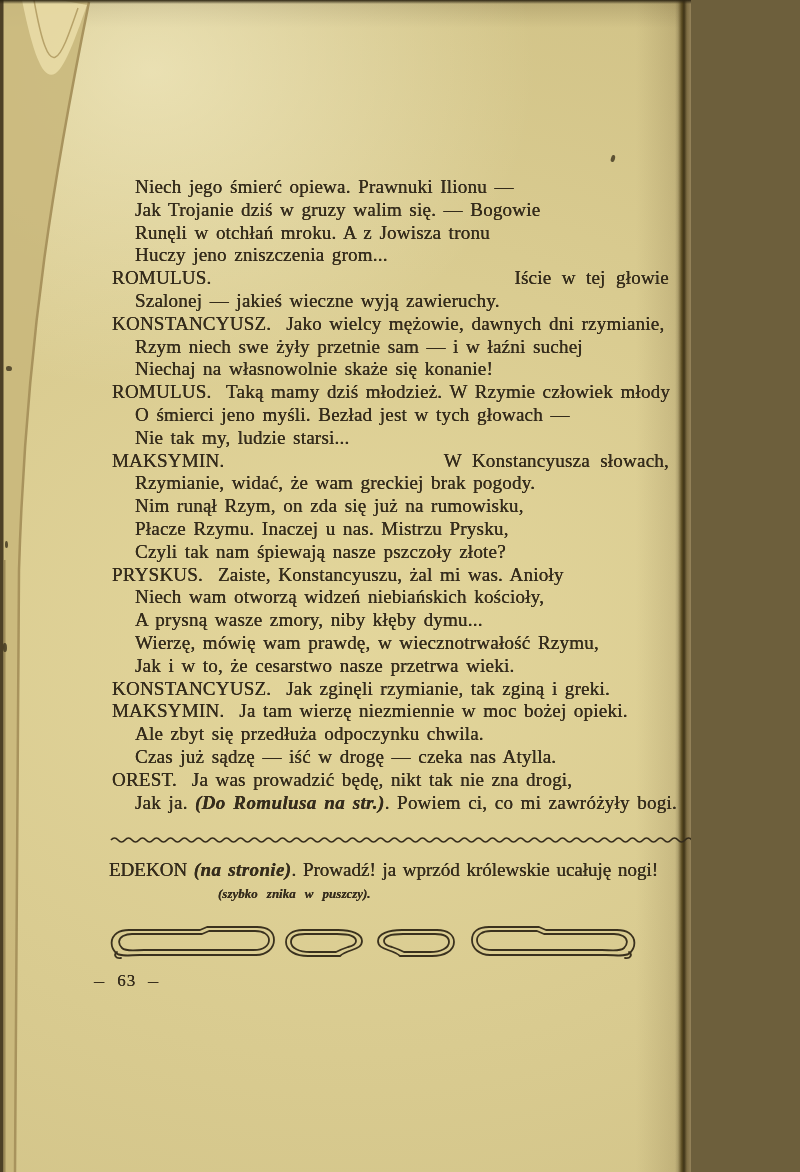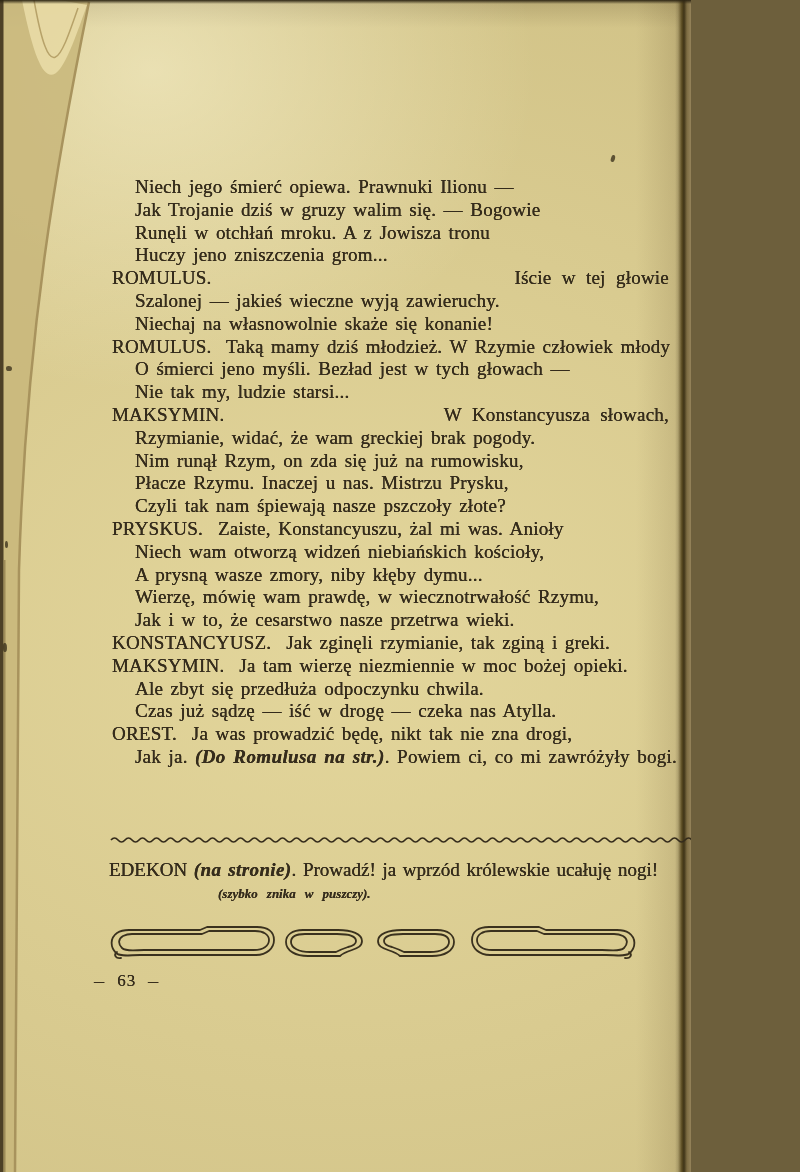--- a/index.html
+++ b/index.html
@@ -83,20 +83,22 @@
   <div class="text-block">
     <div class="line indent">Niech jego śmierć opiewa. Prawnuki Ilionu —</div>
     <div class="line indent">Jak Trojanie dziś w gruzy walim się. — Bogowie</div>
     <div class="line indent">Runęli w otchłań mroku. A z Jowisza tronu</div>
     <div class="line indent">Huczy jeno zniszczenia grom...</div>
     <div class="line split">
       <span class="speaker">ROMULUS.</span>
       <span class="rest">Iście w tej głowie</span>
     </div>
     <div class="line indent">Szalonej — jakieś wieczne wyją zawieruchy.</div>
+    <div class="line">KONSTANCYUSZ.&nbsp; Jako wielcy mężowie, dawnych dni rzymianie,</div>
+    <div class="line indent">Rzym niech swe żyły przetnie sam — i w łaźni suchej</div>
     <div class="line indent">Niechaj na własnowolnie skaże się konanie!</div>
     <div class="line">ROMULUS.&nbsp; Taką mamy dziś młodzież. W Rzymie człowiek młody</div>
     <div class="line indent">O śmierci jeno myśli. Bezład jest w tych głowach —</div>
     <div class="line indent">Nie tak my, ludzie starsi...</div>
     <div class="line split">
       <span class="speaker">MAKSYMIN.</span>
       <span class="rest">W Konstancyusza słowach,</span>
     </div>
     <div class="line indent">Rzymianie, widać, że wam greckiej brak pogody.</div>
     <div class="line indent">Nim runął Rzym, on zda się już na rumowisku,</div>

